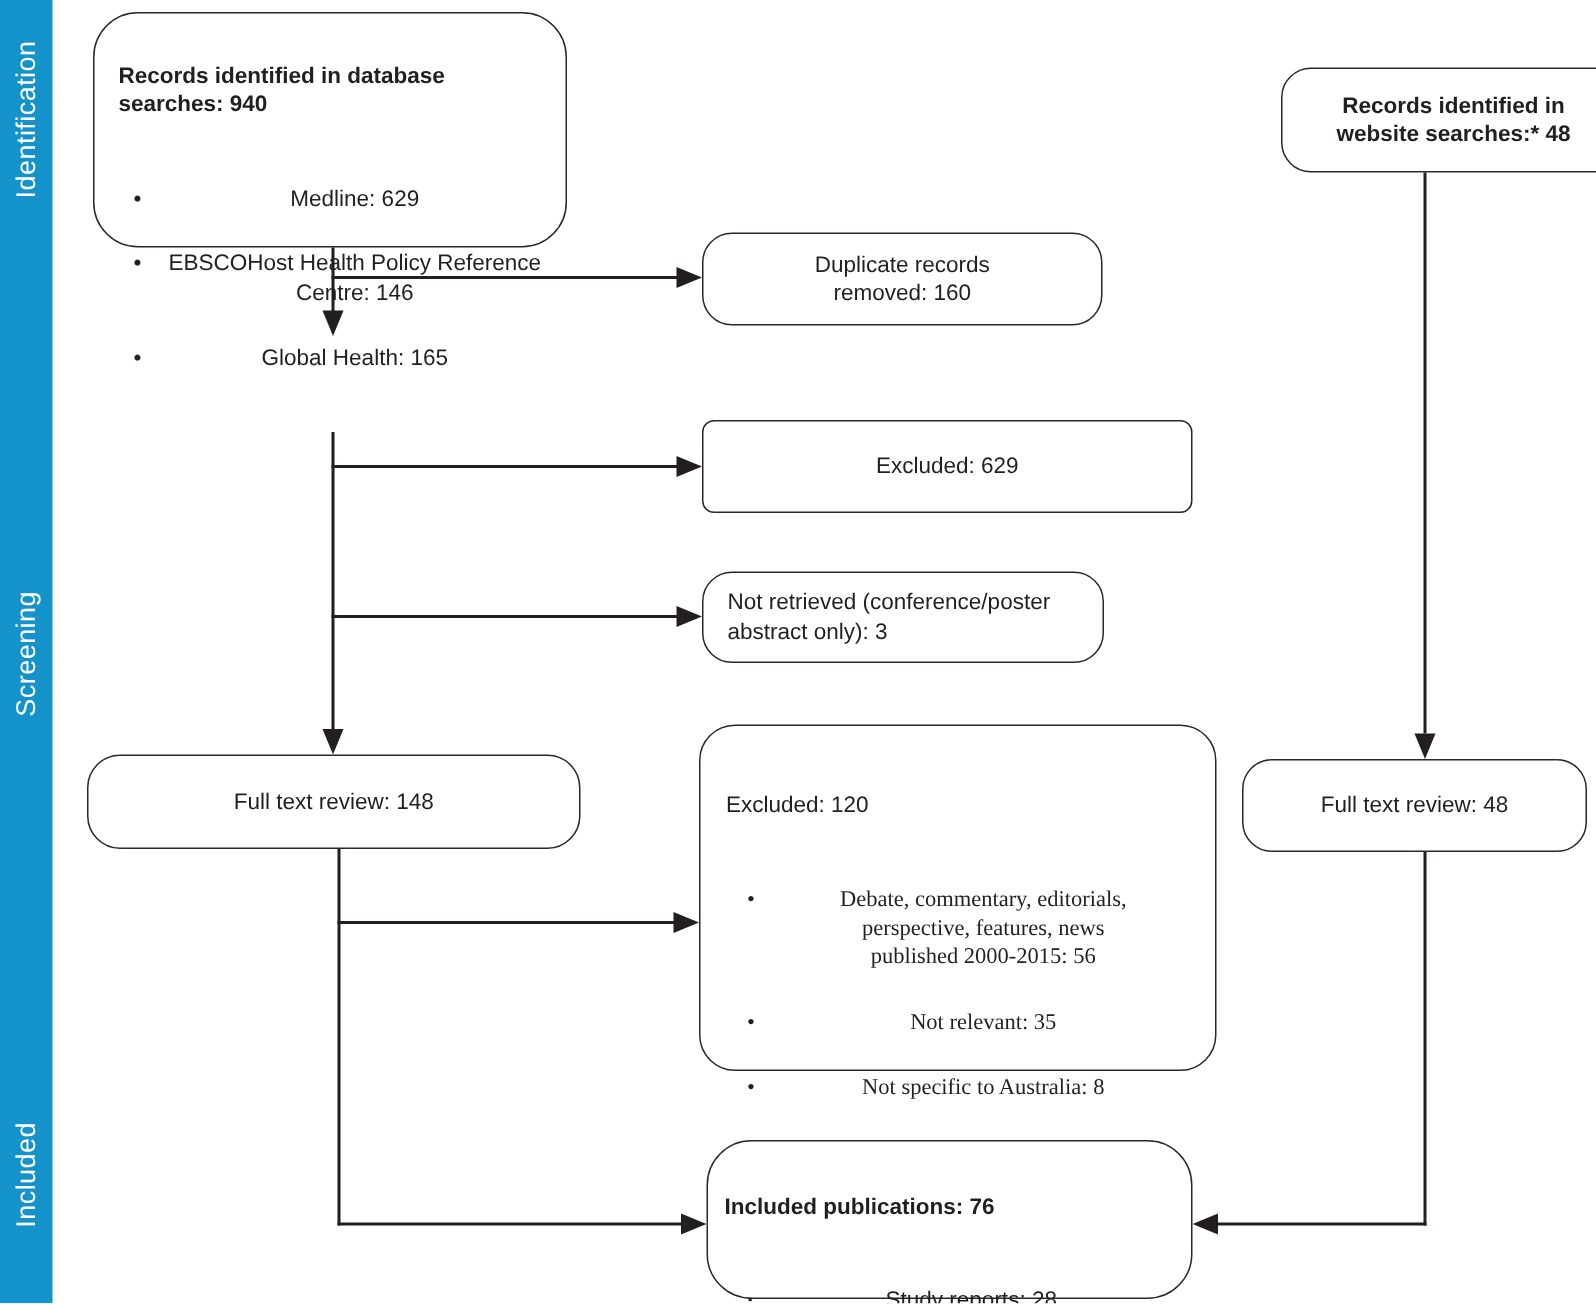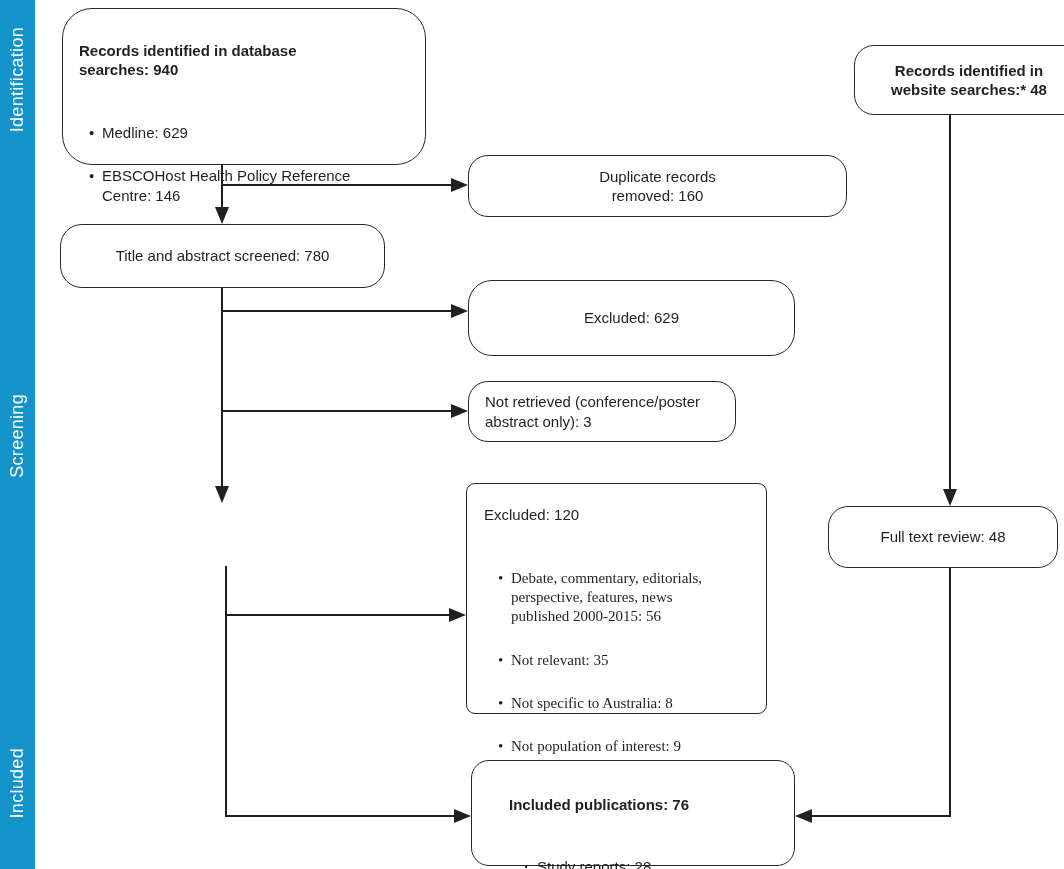--- a/index.html
+++ b/index.html
@@ -60,20 +60,21 @@
   ul.bullets {
     list-style: none;
     margin: 5px 0 0 10px;
     padding: 0;
   }
   ul.bullets li {
     position: relative;
     padding-left: 13px;
     margin-bottom: 5px;
     white-space: pre-line;
+    text-align: center;
   }
   ul.bullets li::before {
     content: "\2022";
     position: absolute;
     left: 0;
   }
   ul.bullets.dot li::before { content: "\00b7"; font-weight: 700; }
 
   
   .hline, .vline { position: absolute; background: #231f20; }
@@ -105,72 +106,72 @@
   <div class="stage" style="top:0; height:160px;">
     <span>Identification</span>
   </div>
   <div class="stage" style="top:378px; height:115px;">
     <span>Screening</span>
   </div>
   <div class="stage" style="top:728px; height:110px;">
     <span>Included</span>
   </div>
 
-  <div class="box" style="left:62px; top:8px; width:364px; height:157px; border-radius:30px; padding:13px 6px 0 16px;">
+  <div class="box" style="left:62px; top:8px; width:316px; height:157px; border-radius:30px; padding:13px 6px 0 16px;">
     <div class="bold">Records identified in database
 searches: 940</div>
     <ul class="bullets">
       <li>Medline: 629</li>
       <li>EBSCOHost Health Policy Reference
 Centre: 146</li>
       <li>Global Health: 165</li>
     </ul>
   </div>
 
   <div class="box centered bold" style="left:828px; top:45px; width:230px; height:70px; border-radius:20px;margin-left:26px;">
     <div>Records identified in
 website searches:* 48</div>
   </div>
 
-  <div class="box centered" style="left:468px; top:155px; width:379px; height:62px; border-radius:20px;">
+  <div class="box centered" style="left:468px; top:155px; width:267px; height:62px; border-radius:20px;">
     <div>Duplicate records
 removed: 160</div>
   </div>
 
-  <div class="box centered" style="left:60px; top:224px; width:325px; height:64px; border-radius:22px;">
-    <div>Title and abstract screened: 780</div>
-  </div>
-
-  <div class="box centered" style="left:468px; top:280px; width:327px; height:76px; border-radius:24px;">
+
+  <div class="box centered" style="left:468px; top:280px; width:327px; height:62px; border-radius:8px;">
     <div>Excluded: 629</div>
   </div>
 
   <div class="box vcenter" style="left:468px; top:381px; width:268px; height:61px; border-radius:20px; padding-left:16px;">
     <div>Not retrieved (conference/poster
 abstract only): 3</div>
   </div>
 
-
-  <div class="box" style="left:466px; top:483px; width:301px; height:231px; border-radius:9px; padding:2px 10px 0 17px;">
+  <div class="box centered" style="left:58px; top:503px; width:329px; height:63px; border-radius:22px;">
+    <div>Full text review: 148</div>
+  </div>
+
+  <div class="box" style="left:466px; top:483px; width:345px; height:231px; border-radius:24px; padding:24px 10px 0 17px;">
     <div>Excluded: 120</div>
     <ul class="bullets" style="margin-left:14px; margin-top:6px;font-family:Liberation Serif, serif;">
       <li>Debate, commentary, editorials,
 perspective, features, news
 published 2000-2015: 56</li>
       <li>Not relevant: 35</li>
       <li>Not specific to Australia: 8</li>
       <li>Not population of interest: 9</li>
     </ul>
   </div>
 
   <div class="box centered" style="left:828px; top:506px; width:230px; height:62px; border-radius:20px;">
     <div>Full text review: 48</div>
   </div>
 
-  <div class="box" style="left:471px; top:760px; width:324px; height:106px; border-radius:18px; padding:15px 10px 0 37px;">
+  <div class="box" style="left:471px; top:760px; width:324px; height:106px; border-radius:30px; padding:15px 10px 0 11px;">
     <div class="bold">Included publications: 76</div>
     <ul class="bullets dot" style="margin-left:15px; margin-top:4px;">
       <li>Study reports: 28</li>
       
     </ul>
   </div>
 
   <div class="vline" style="left:221px; top:165px; height:46px;"></div>
   <div class="arrow down" style="left:215px; top:207px;"></div>
   <div class="hline" style="left:221px; top:184px; width:233px;"></div>

